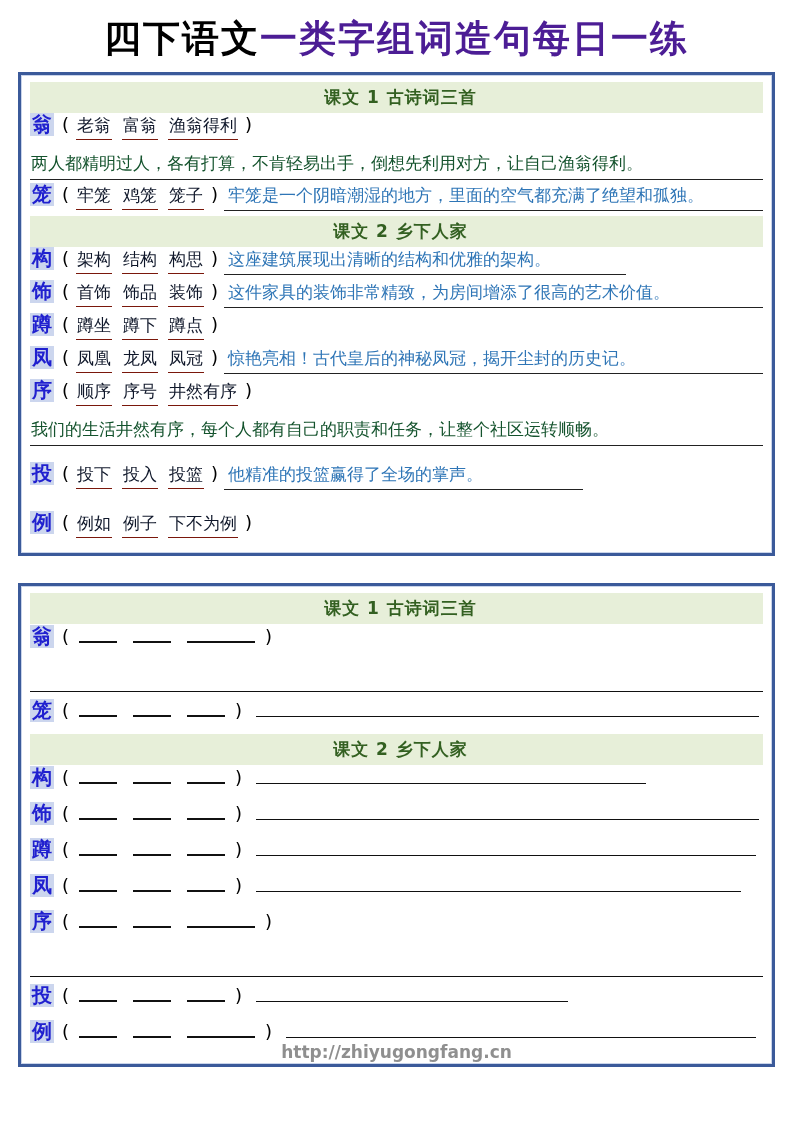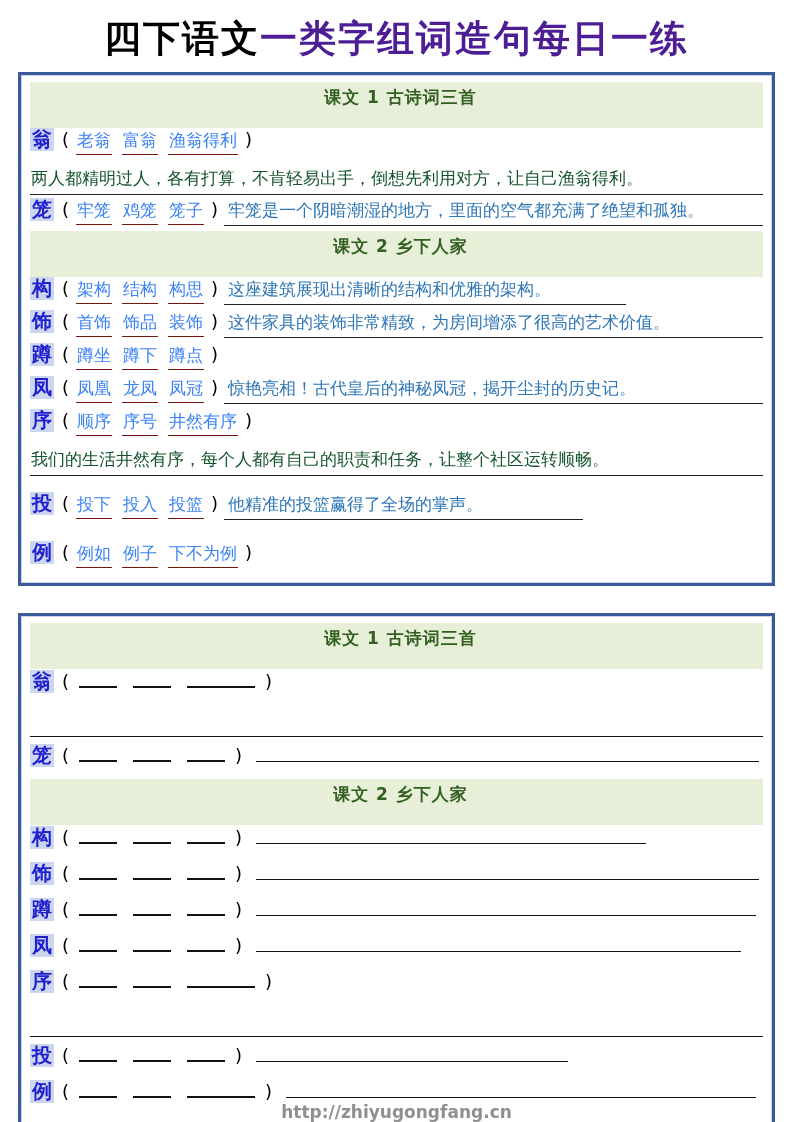--- a/index.html
+++ b/index.html
@@ -32,21 +32,21 @@
     background:#ffffff;
   }
   .box2 { margin-top: 27px; }
 
   .sec-header {
     background:#e7efd9;
     color:#336021;
     font-weight:bold;
     font-size:17px;
     text-align:center;
-    height:46px;
+    height:31px;
     line-height:31px;
     letter-spacing:1px;
     padding-left:8px;
   }
 
   
   .arow {
     display:flex;
     align-items:baseline;
     height:33px;
@@ -58,21 +58,21 @@
     color:#2020cf;
     background:#ccd6ee;
     font-weight:bold;
     font-size:20px;
     padding:0 2px;
     line-height:1.15;
     margin-right:6px;
   }
   .paren { color:#000; font-size:18px; margin:0 2px; }
   .word {
-    color:#3b82f6;
+    color:#0f172a;
     border-bottom:1.5px solid #7a170b;
     padding:0 1px 2px 1px;
     margin:0 5px;
   }
   .sent {
     color:#2e75b6;
     border-bottom:1.6px solid #222;
     padding:0 0 3px 4px;
     margin-left:4px;
   }

